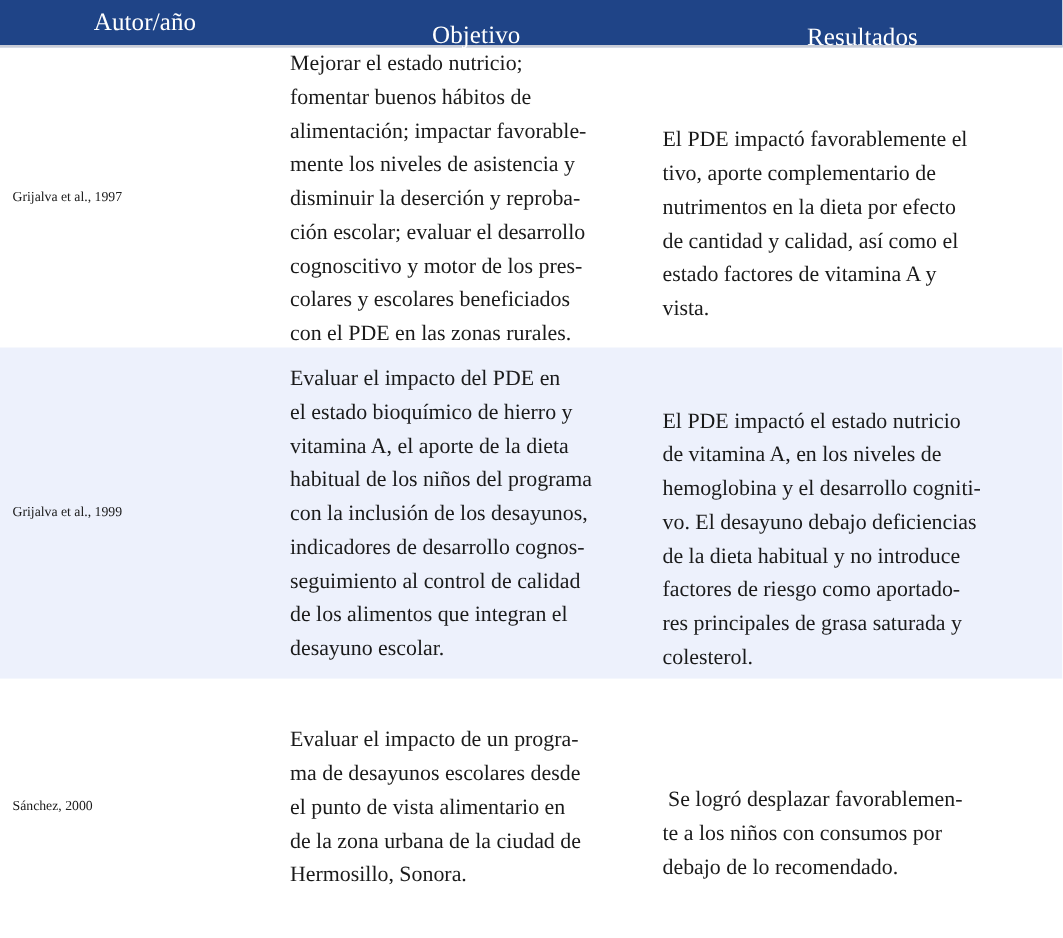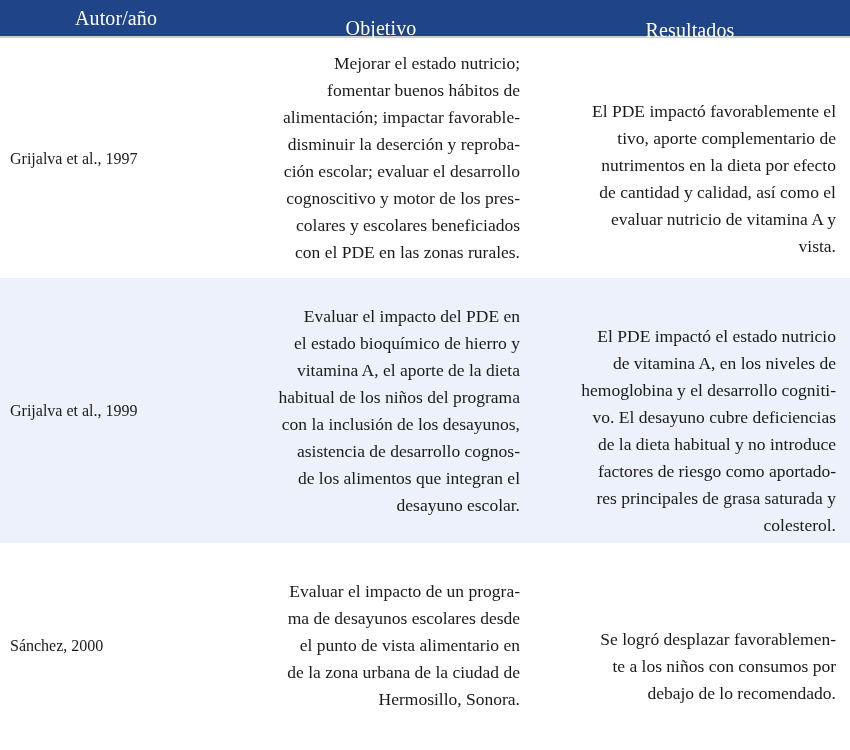--- a/index.html
+++ b/index.html
@@ -59,98 +59,99 @@
 
   .cell {
     box-sizing: border-box;
     font-size: 17.5px;
     line-height: 27px;
   }
   .cell-autor {
     width: 232px;
     padding-left: 10px;
     padding-right: 6px;
-    font-size: 16px;
+    font-size: 11px;
   }
   .cell-obj {
     width: 298px;
     padding-right: 10px;
   }
   .cell-res {
     width: 320px;
     padding-right: 14px;
     margin-top: 41px;
   }
 
   .cell p {
     margin: 0;
   }
   .cell .ln {
     display: block;
     white-space: pre;
-    text-align: right;
   }
 </style>
 </head>
 <body>
 
 <div class="table-wrap">
 
   <div class="table-header" style="background: rgb(31, 68, 135);">
     <div class="th col-autor" style="color: rgb(255, 255, 255);">Autor/año</div>
     <div class="th col-obj" style="color: rgb(255, 255, 255); margin-top: 20px;">Objetivo</div>
     <div class="th col-res" style="color: rgb(255, 255, 255); margin-top: 24px;">Resultados</div>
   </div>
 
   <div class="row plain row-1" style="background: rgb(255, 255, 255);">
     <div class="cell cell-autor">Grijalva et al., 1997</div>
     <div class="cell cell-obj">
       <p>
           <span class="ln">Mejorar el estado nutricio;</span>
           <span class="ln">fomentar buenos hábitos de</span>
           <span class="ln">alimentación; impactar favorable-</span>
+          <span class="ln">mente los niveles de asistencia y</span>
           <span class="ln">disminuir la deserción y reproba-</span>
           <span class="ln">ción escolar; evaluar el desarrollo</span>
           <span class="ln">cognoscitivo y motor de los pres-</span>
           <span class="ln">colares y escolares beneficiados</span>
           <span class="ln">con el PDE en las zonas rurales.</span>
         </p>
     </div>
     <div class="cell cell-res">
       <p>
           <span class="ln">El PDE impactó favorablemente el</span>
           <span class="ln">tivo, aporte complementario de</span>
           <span class="ln">nutrimentos en la dieta por efecto</span>
           <span class="ln">de cantidad y calidad, así como el</span>
-          <span class="ln">evaluar nutricio de vitamina A y</span>
+          <span class="ln">estado factores de vitamina A y</span>
           <span class="ln">vista.</span>
         </p>
     </div>
   </div>
 
   <div class="row shaded row-2" style="background: rgb(237, 241, 252);">
     <div class="cell cell-autor">Grijalva et al., 1999</div>
     <div class="cell cell-obj">
       <p>
           <span class="ln">Evaluar el impacto del PDE en</span>
           <span class="ln">el estado bioquímico de hierro y</span>
           <span class="ln">vitamina A, el aporte de la dieta</span>
           <span class="ln">habitual de los niños del programa</span>
           <span class="ln">con la inclusión de los desayunos,</span>
-          <span class="ln">asistencia de desarrollo cognos-</span>
+          <span class="ln">indicadores de desarrollo cognos-</span>
+          <span class="ln">seguimiento al control de calidad</span>
           <span class="ln">de los alimentos que integran el</span>
           <span class="ln">desayuno escolar.</span>
         </p>
     </div>
     <div class="cell cell-res">
       <p>
           <span class="ln">El PDE impactó el estado nutricio</span>
           <span class="ln">de vitamina A, en los niveles de</span>
           <span class="ln">hemoglobina y el desarrollo cogniti-</span>
-          <span class="ln">vo. El desayuno cubre deficiencias</span>
+          <span class="ln">vo. El desayuno debajo deficiencias</span>
           <span class="ln">de la dieta habitual y no introduce</span>
           <span class="ln">factores de riesgo como aportado-</span>
           <span class="ln">res principales de grasa saturada y</span>
           <span class="ln">colesterol.</span>
         </p>
     </div>
   </div>
 
   <div class="row plain row-3" style="background: rgb(255, 255, 255);">
     <div class="cell cell-autor">Sánchez, 2000</div>

